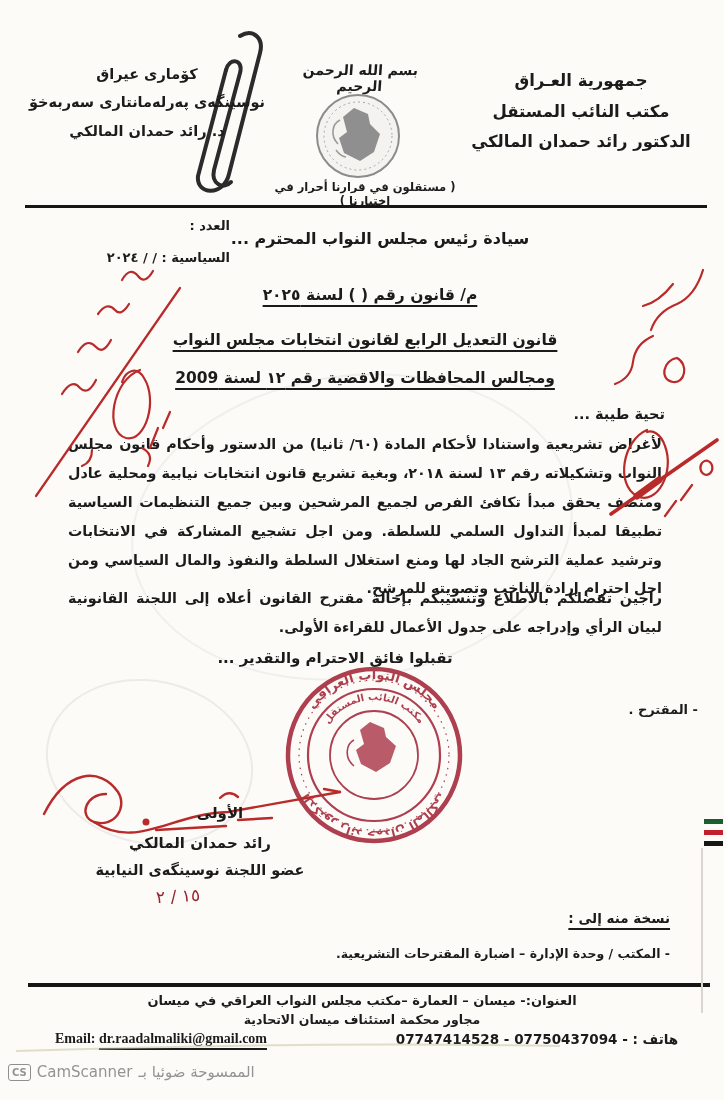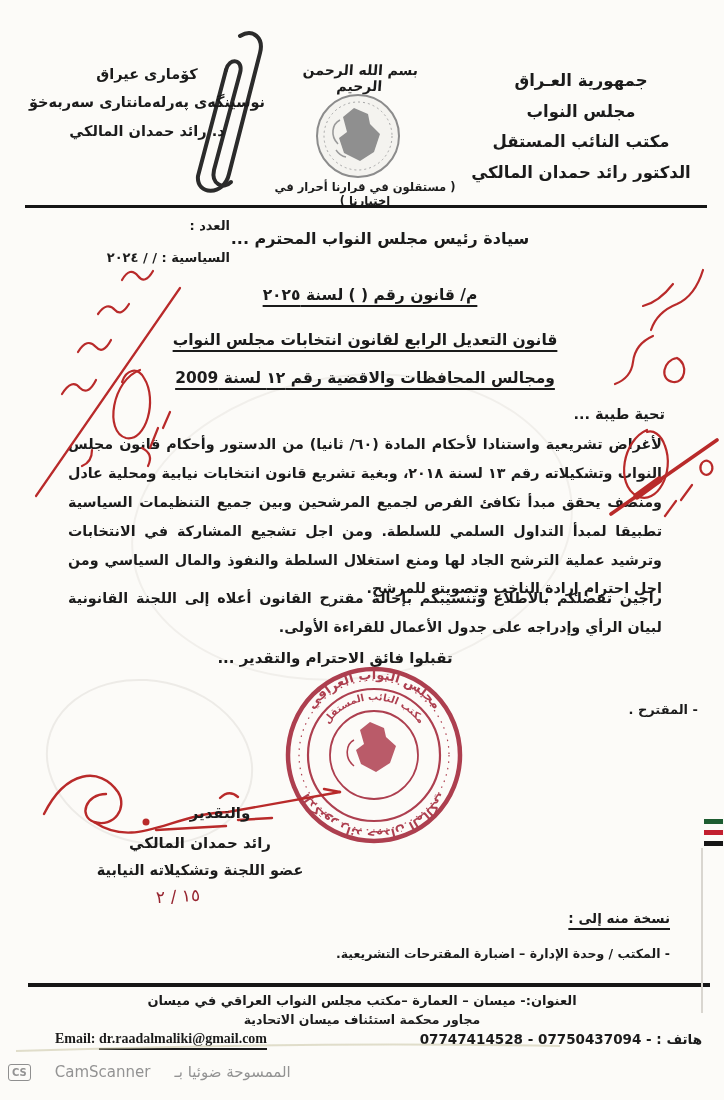--- a/index.html
+++ b/index.html
@@ -49,21 +49,20 @@
   <circle cx="44" cy="44" r="34" fill="none" stroke="#a7a7a7" stroke-width="1" stroke-dasharray="2 3"></circle>
   <path d="M40,16 L54,22 L56,32 L66,42 L60,60 L46,69 L30,61 L25,46 L33,40 L29,25 Z" fill="#8f8f8f"></path>
   <path d="M24,52 C16,44 18,32 26,28" fill="none" stroke="#9a9a9a" stroke-width="1.6"></path>
   <path d="M22,58 q4,6 10,7" fill="none" stroke="#9a9a9a" stroke-width="1.4"></path>
 </svg>
 
 <div class="abs rtl ctr b" style="left:262px;top:180px;width:206px;font-size:11.5px;">( مستقلون في قرارنا أحرار في اختيارنا )</div>
 
 <div class="abs rtl ctr b hdr-ar" style="left:452px;top:66px;width:258px;">
   <div>جمهورية العـراق</div>
-  <div>مجلس النواب</div>
   <div>مكتب النائب المستقل</div>
   <div>الدكتور رائد حمدان المالكي</div>
 </div>
 
 <div class="abs rule" style="left:25px;top:205px;width:682px;height:3px;"></div>
 
 <div class="abs rtl b" style="left:120px;top:218px;width:110px;font-size:13px;text-align:right;">العدد :</div>
 <div class="abs rtl b" style="left:30px;top:250px;width:200px;font-size:13px;text-align:right;">
   <span>السياسية :</span>
   <span>/     / ٢٠٢٤</span>
@@ -123,35 +122,35 @@
     <path d="M16,62 C38,18 72,14 90,40 C100,56 86,76 66,70 C50,64 58,42 78,42"></path>
     <path d="M66,70 C108,98 142,62 200,60 L312,40"></path>
     <path d="M312,40 l-16,-3"></path>
     <path d="M128,78 l70,-4"></path>
     <path d="M210,68 l34,-2"></path>
     <path d="M192,46 q9,-9 18,-1"></path>
   </g>
   <circle cx="118" cy="70" r="3.5" fill="#b92a2a"></circle>
 </svg>
 
-<div class="abs rtl ctr b" style="left:172px;top:804px;width:96px;font-size:15px;">والتقدير</div>
+<div class="abs rtl ctr b" style="left:172px;top:804px;width:96px;font-size:15px;">الأولى</div>
 <div class="abs rtl ctr b" style="left:85px;top:834px;width:230px;font-size:15px;">رائد حمدان المالكي</div>
-<div class="abs rtl ctr b" style="left:60px;top:862px;width:280px;font-size:14.5px;">عضو اللجنة وتشكيلاته النيابية</div>
+<div class="abs rtl ctr b" style="left:60px;top:862px;width:280px;font-size:14.5px;">عضو اللجنة نوسينگەی النيابية</div>
 <div class="abs rtl ctr red-ink" style="left:118px;top:886px;width:120px;font-size:17px;transform:rotate(-3deg);">١٥ / ٢</div>
 
 <div class="abs rtl b" style="left:470px;top:910px;width:200px;font-size:13.5px;text-align:right;">
   <span class="u">نسخة منه إلى :</span>
 </div>
 <div class="abs rtl b" style="left:150px;top:946px;width:520px;font-size:12.5px;text-align:right;">-     المكتب / وحدة الإدارة – اضبارة المقترحات التشريعية.</div>
 
 <div class="abs rule" style="left:28px;top:983px;width:682px;height:3.5px;"></div>
 
 <div class="abs rtl ctr b" style="left:122px;top:993px;width:480px;font-size:13px;text-align:center;">العنوان:- ميسان – العمارة –مكتب مجلس النواب العراقي في ميسان</div>
 <div class="abs rtl ctr b" style="left:202px;top:1012px;width:320px;font-size:12.5px;">مجاور محكمة استئناف ميسان الاتحادية</div>
-<div class="abs rtl b" style="left:372px;top:1031px;width:330px;font-size:13.5px;text-align:right;">
+<div class="abs rtl b" style="left:372px;top:1031px;width:330px;font-size:13.5px;text-align:center;">
   <span>هاتف : -</span>
   <span dir="ltr">07747414528 - 07750437094</span>
 </div>
 <div class="abs b serif" style="left:55px;top:1031px;width:310px;font-size:14px;">
   <span>Email:</span>
   <span class="u">dr.raadalmaliki@gmail.com</span>
 </div>
 
 <svg class="abs" style="left:22px;top:252px;" width="182" height="262" viewBox="0 0 182 262">
   <g fill="none" stroke="#b92a2a" stroke-width="2.2" stroke-linecap="round">
@@ -185,17 +184,17 @@
 
 <div class="abs" style="left:704px;top:819px;width:19px;height:4.5px;background:#1d5c31;"></div>
 <div class="abs" style="left:704px;top:830px;width:19px;height:4.5px;background:#c21f2f;"></div>
 <div class="abs" style="left:704px;top:841px;width:19px;height:4.5px;background:#161616;"></div>
 <div class="abs" style="left:701px;top:848px;width:1.5px;height:165px;background:#d9d6d0;"></div>
 
 <svg class="abs" style="left:0;top:1035px;" width="724" height="24" viewBox="0 0 724 24">
   <path d="M16,16 C200,10 400,8 560,11" fill="none" stroke="#c9c4a4" stroke-width="2" opacity="0.55"></path>
 </svg>
 
-<div class="abs" style="left:8px;top:1063px;display:flex;align-items:center;gap:24px;">
+<div class="abs" style="left:8px;top:1063px;display:flex;align-items:center;gap:6px;">
   <span class="scan-wm b" style="border:1.5px solid #8f8f8f;border-radius:3px;font-size:10px;padding:2px 3px;">CS</span>
   <span class="scan-wm" style="font-size:15px;">CamScanner</span>
   <span class="scan-wm rtl" style="font-size:15px;">الممسوحة ضوئيا بـ</span>
 </div>
 
 </body></html>

